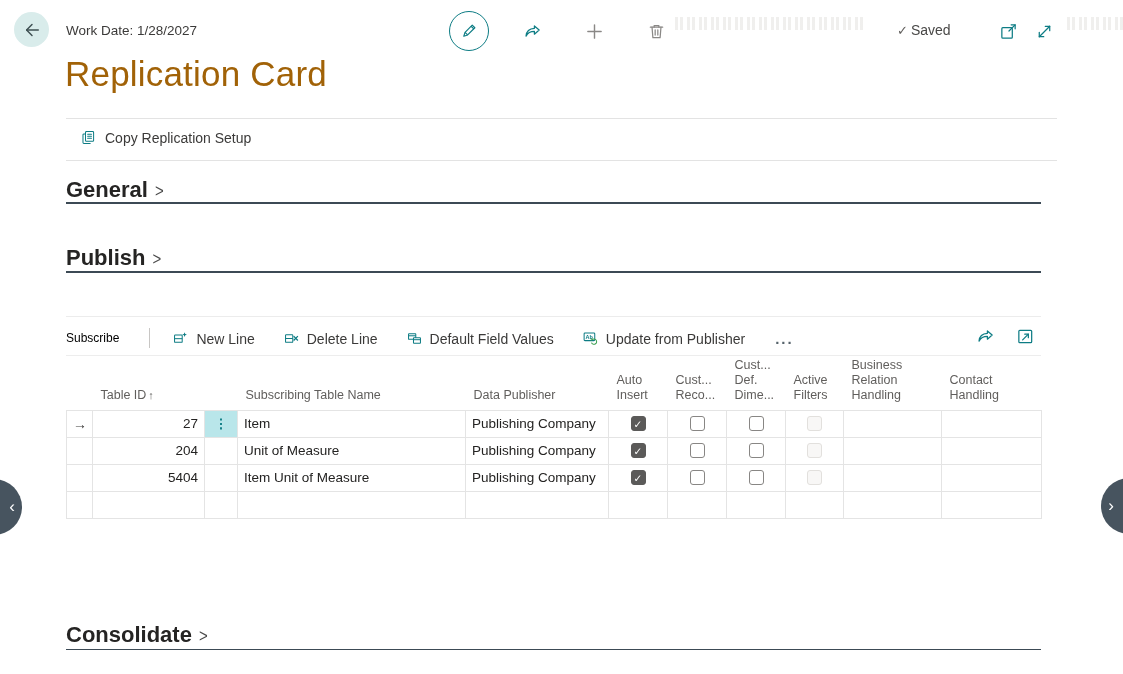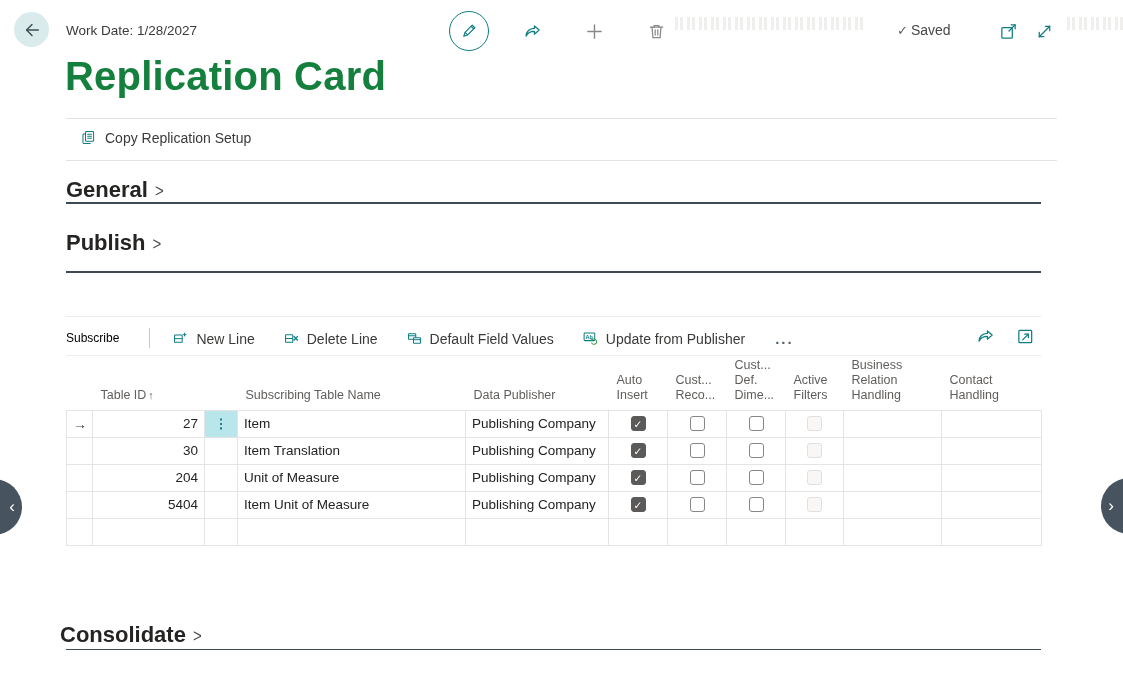--- a/index.html
+++ b/index.html
@@ -21,21 +21,21 @@
   .teal { color:#0d7c84; }
   .gray-ic { color:#8a8886; }
 
   .skeleton { position:absolute; top:17px; height:13px;
               background:repeating-linear-gradient(90deg,#ecebe9 0 3px,#ffffff 3px 5px,#ecebe9 5px 8px,#ffffff 8px 12px);
               opacity:.8; }
   .saved { position:absolute; left:897px; top:22px; font-size:14px; color:#494847; display:flex; align-items:center; gap:3px; }
   .saved .chk { font-size:13px; color:#605e5c; }
 
   
-  .page-title { position:absolute; left:65px; top:54px; font-size:40px; font-weight:700; color:#15803d; letter-spacing:.2px; }
+  .page-title { position:absolute; left:65px; top:54px; font-size:35px; font-weight:400; color:#a16207; letter-spacing:.2px; }
   .rule { position:absolute; height:1px; background:#e3e3e3; }
   .dark-rule { position:absolute; height:2px; background:#3c4a55; }
   .copy-action { position:absolute; left:80px; top:129px; display:flex; align-items:center; gap:8px;
                  font-size:14px; color:#3b3a39; cursor:pointer; }
   .copy-action svg { width:17px; height:17px; color:#0d7c84; }
 
   
   .section-head { position:absolute; display:flex; align-items:center; gap:7px; cursor:pointer; }
   .section-head .lbl { font-size:22px; font-weight:bold; color:#252423; }
   .section-head .chev { font-size:15px; color:#4a4a4a; font-weight:300; transform:scaleY(1.25); }
@@ -151,21 +151,21 @@
     <span>Copy Replication Setup</span>
   </div>
   <div class="rule" style="left:66px;top:160px;width:991px"></div>
 
   <div class="section-head" style="left:66px;top:177px">
     <span class="lbl">General</span>
     <span class="chev">&gt;</span>
   </div>
   <div class="dark-rule" style="left:66px;top:202px;width:975px"></div>
 
-  <div class="section-head" style="left:66px;top:230px">
+  <div class="section-head" style="left:66px;top:245px">
     <span class="lbl">Publish</span>
     <span class="chev">&gt;</span>
   </div>
   <div class="dark-rule" style="left:66px;top:271px;width:975px"></div>
 
   <div class="rule" style="left:66px;top:316px;width:975px;background:#ececec"></div>
 
   <div class="part-head">
     <span class="part-title">Subscribe</span>
     <span class="vdiv"></span>
@@ -274,41 +274,20 @@
             <div class="cb unchecked"></div>
           </td>
           <td class="c-cb">
             <div class="cb disabled"></div>
           </td>
           <td class="c-biz"></td>
           <td class="c-contact"></td>
         </tr>
         <tr>
           <td class="c-arrow"></td>
-          <td class="c-id">30</td>
-          <td class="c-kebab"></td>
-          <td class="c-name">Item Translation</td>
-          <td class="c-pub">Publishing Company</td>
-          <td class="c-cb">
-            <div class="cb checked">✓</div>
-          </td>
-          <td class="c-cb">
-            <div class="cb unchecked"></div>
-          </td>
-          <td class="c-cb">
-            <div class="cb unchecked"></div>
-          </td>
-          <td class="c-cb">
-            <div class="cb disabled"></div>
-          </td>
-          <td class="c-biz"></td>
-          <td class="c-contact"></td>
-        </tr>
-        <tr>
-          <td class="c-arrow"></td>
           <td class="c-id">204</td>
           <td class="c-kebab"></td>
           <td class="c-name">Unit of Measure</td>
           <td class="c-pub">Publishing Company</td>
           <td class="c-cb">
             <div class="cb checked">✓</div>
           </td>
           <td class="c-cb">
             <div class="cb unchecked"></div>
           </td>
@@ -351,21 +330,21 @@
           <td class="c-cb"></td>
           <td class="c-cb"></td>
           <td class="c-cb"></td>
           <td class="c-cb"></td>
           <td class="c-biz"></td>
           <td class="c-contact"></td>
         </tr>
       </tbody>
   </table>
 
-  <div class="section-head" style="left:60px;top:622px">
+  <div class="section-head" style="left:66px;top:622px">
     <span class="lbl">Consolidate</span>
     <span class="chev">&gt;</span>
   </div>
   <div class="dark-rule" style="left:66px;top:649px;width:975px;height:1px"></div>
 
   <div class="edge-nav left">
     <span>‹</span>
   </div>
   <div class="edge-nav right">
     <span>›</span>

